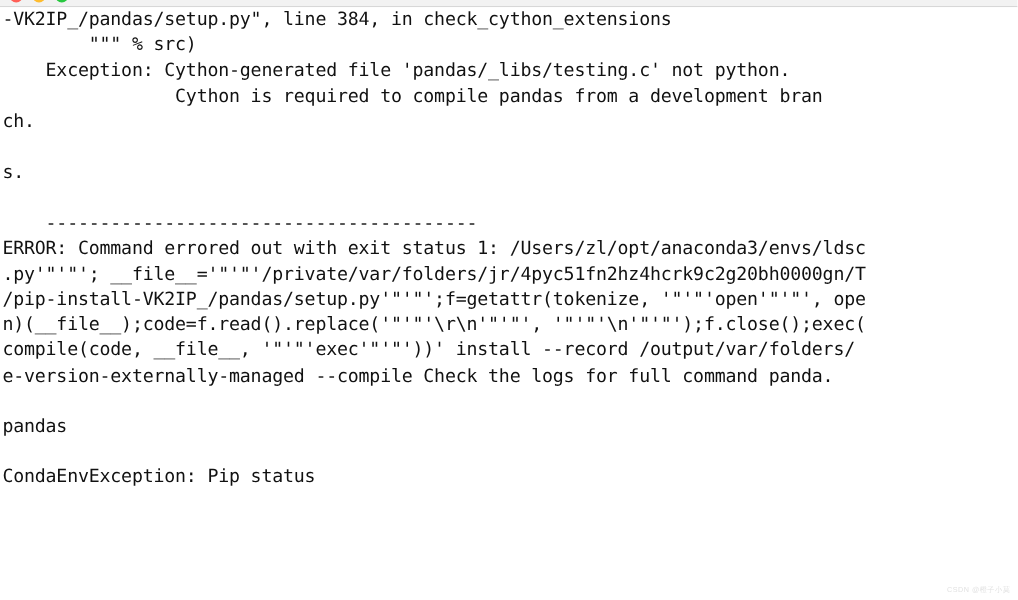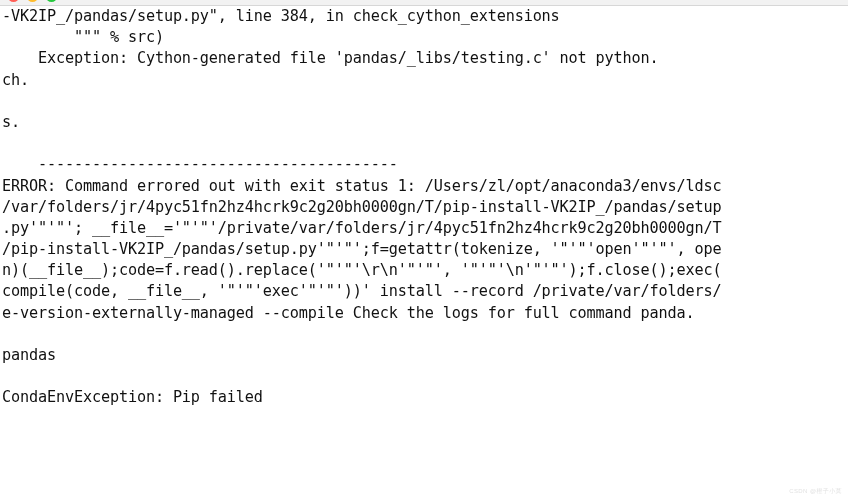--- a/index.html
+++ b/index.html
@@ -113,36 +113,36 @@
       <span class="tl-dot" style="background:#febc2e"></span>
       <span class="tl-dot" style="background:#28c840"></span>
     </div>
     <div id="titlebar-title">ldsc — -zsh — 80×24</div>
   </div>
 
   <div id="terminal-body">
     <div class="term-line">-VK2IP_/pandas/setup.py", line 384, in check_cython_extensions</div>
     <div class="term-line">        """ % src)</div>
     <div class="term-line">    Exception: Cython-generated file 'pandas/_libs/testing.c' not python.</div>
+    <div class="term-line">                Cython is required to compile pandas from a development bran</div>
     <div class="term-line">ch.</div>
     <div class="term-line blank"></div>
     <div class="term-line">s.</div>
     <div class="term-line blank"></div>
     <div class="term-line">    ----------------------------------------</div>
     <div class="term-line">ERROR: Command errored out with exit status 1: /Users/zl/opt/anaconda3/envs/ldsc</div>
-    <div class="term-line">/var/folders/jr/4pyc51fn2hz4hcrk9c2g20bh0000gn/T/pip-install-VK2IP_/pandas/setup</div>
     <div class="term-line">.py'"'"'; __file__='"'"'/private/var/folders/jr/4pyc51fn2hz4hcrk9c2g20bh0000gn/T</div>
     <div class="term-line">/pip-install-VK2IP_/pandas/setup.py'"'"';f=getattr(tokenize, '"'"'open'"'"', ope</div>
     <div class="term-line">n)(__file__);code=f.read().replace('"'"'\r\n'"'"', '"'"'\n'"'"');f.close();exec(</div>
-    <div class="term-line">compile(code, __file__, '"'"'exec'"'"'))' install --record /private/var/folders/</div>
+    <div class="term-line">compile(code, __file__, '"'"'exec'"'"'))' install --record /output/var/folders/</div>
     <div class="term-line">e-version-externally-managed --compile Check the logs for full command panda.</div>
     <div class="term-line blank"></div>
     <div class="term-line">pandas</div>
     <div class="term-line blank"></div>
-    <div class="term-line">CondaEnvException: Pip failed</div>
+    <div class="term-line">CondaEnvException: Pip status</div>
     <div class="term-line blank"></div>
 
   </div>
 
   <div id="scrollbar-track"></div>
 
   <div id="watermark">CSDN @橙子小莫</div>
 </div>
 
 </body></html>

